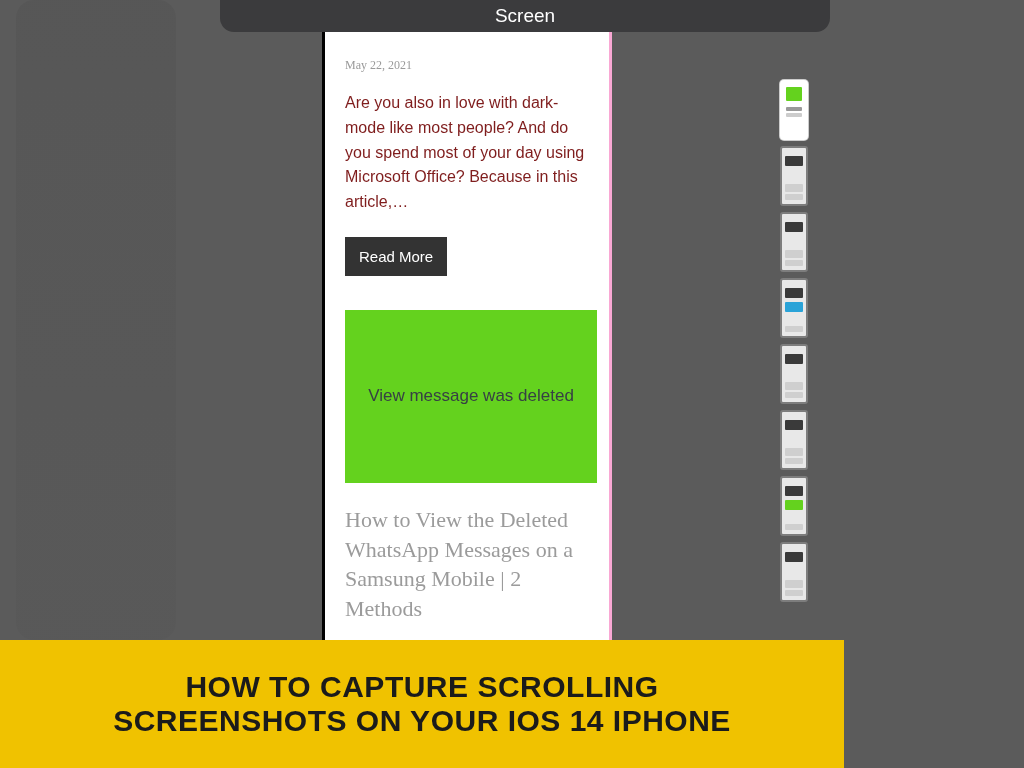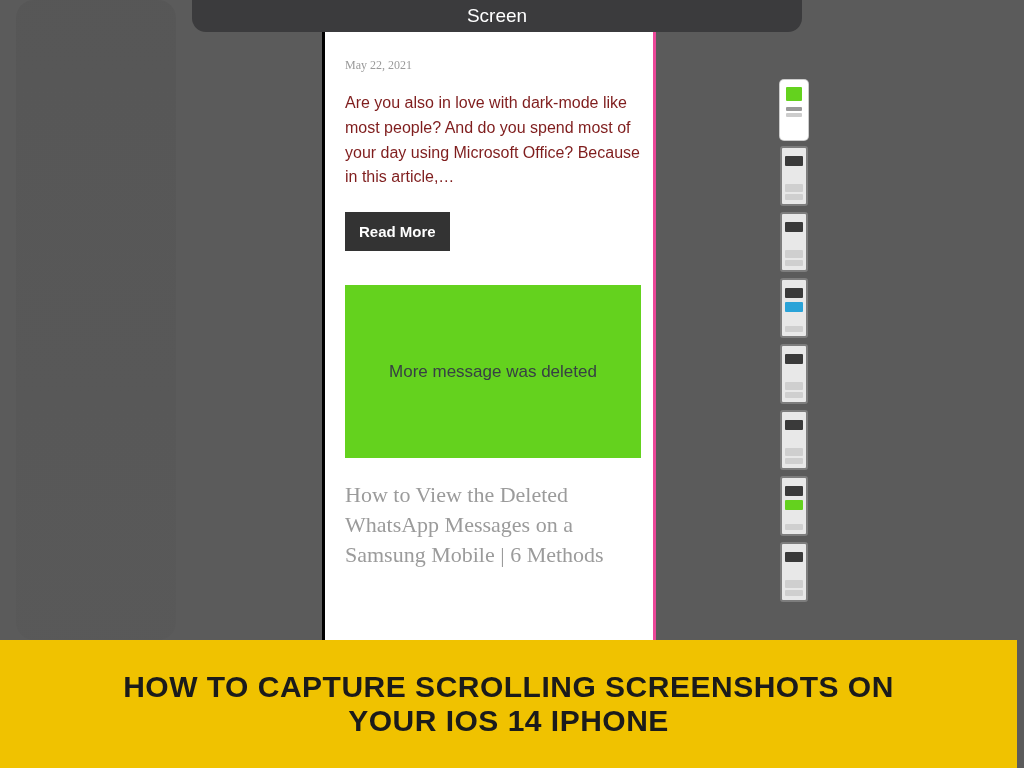--- a/index.html
+++ b/index.html
@@ -3,21 +3,21 @@
 <meta charset="utf-8">
 <style>
   * { margin: 0; padding: 0; box-sizing: border-box; }
   html, body { width: 1024px; height: 768px; overflow: hidden; font-family: -apple-system, BlinkMacSystemFont, "Segoe UI", Arial, sans-serif; }
   body { background: #5b5b5b; position: relative; }
 
   
   .seg-wrap {
     position: absolute;
     top: 0;
-    left: 192px;
+    left: 220px;
     width: 610px;
     height: 32px;
     background: #3b3b3d;
     border-radius: 0 0 14px 14px;
     display: flex;
     align-items: center;
     padding: 3px;
   }
   .seg {
     flex: 1;
@@ -30,46 +30,46 @@
     font-weight: 400;
     border-radius: 10px;
   }
   .seg.active { background: #6f6f71; }
 
   
   .page-col {
     position: absolute;
     top: 32px;
     left: 322px;
-    width: 334px;
+    width: 290px;
     height: 608px;
     background: #ffffff;
     border-left: 3px solid #000;
-    border-right: 3px solid #ec4899;
+    border-right: 3px solid #f9a8d4;
     padding: 10px 12px 0 20px;
     overflow: hidden;
   }
   .date {
     font-size: 12px;
     color: #9a9a9a;
     font-family: Georgia, serif;
     margin: 16px 0 18px 0;
   }
   .excerpt {
     font-size: 16px;
     color: #7f1d1d;
     line-height: 1.55;
     margin-bottom: 22px;
   }
   .readmore {
     display: inline-block;
     background: #333333;
     color: #fff;
     border: none;
-    font-weight: 700;
+    font-weight: 400;
     font-size: 15px;
     padding: 11px 14px;
     cursor: pointer;
   }
   .green-card {
     margin-top: 34px;
     width: 100%;
     height: 173px;
     background: #64d21e;
     display: flex;
@@ -133,21 +133,21 @@
     background: linear-gradient(#4a4a4a, #525252);
     opacity: 0.25;
     border-radius: 18px;
   }
 
   
   .caption {
     position: absolute;
     left: 0;
     bottom: 0;
-    width: 1017px;
+    width: 844px;
     height: 128px;
     background: #f0c200;
     display: flex;
     align-items: center;
     justify-content: center;
     text-align: center;
     padding: 8px 80px;
   }
   .caption span {
     font-family: "Arial Black", Impact, sans-serif;
@@ -169,24 +169,24 @@
     <span>Screen</span>
   </div>
 </div>
 
 <div class="page-col">
   <div class="date">May 22, 2021</div>
   <div class="excerpt">Are you also in love with dark-mode like most people? And do you spend most of your day using Microsoft Office? Because in this article,…</div>
   <button class="readmore">Read More</button>
 
   <div class="green-card">
-    <span>More message was deleted</span>
-  </div>
-
-  <div class="title2">How to View the Deleted WhatsApp Messages on a Samsung Mobile | 6 Methods</div>
+    <span>View message was deleted</span>
+  </div>
+
+  <div class="title2">How to View the Deleted WhatsApp Messages on a Samsung Mobile | 2 Methods</div>
 </div>
 
 <div class="thumbs">
   <div class="thumb current">
     <div class="bar g1"></div>
       <div class="bar g2"></div>
       <div class="bar g3"></div>
   </div>
   <div class="thumb">
     <div class="bar blk"></div>

